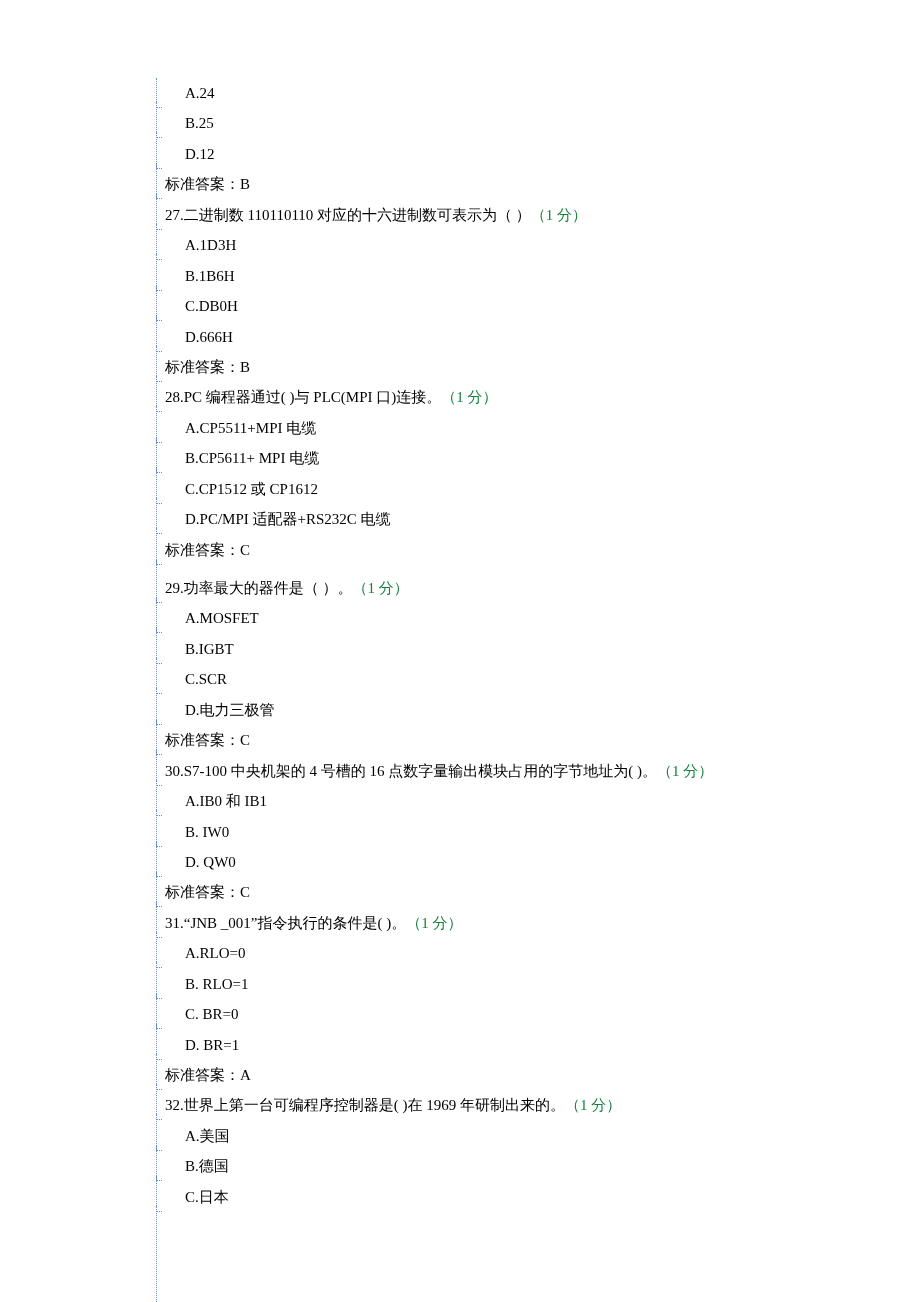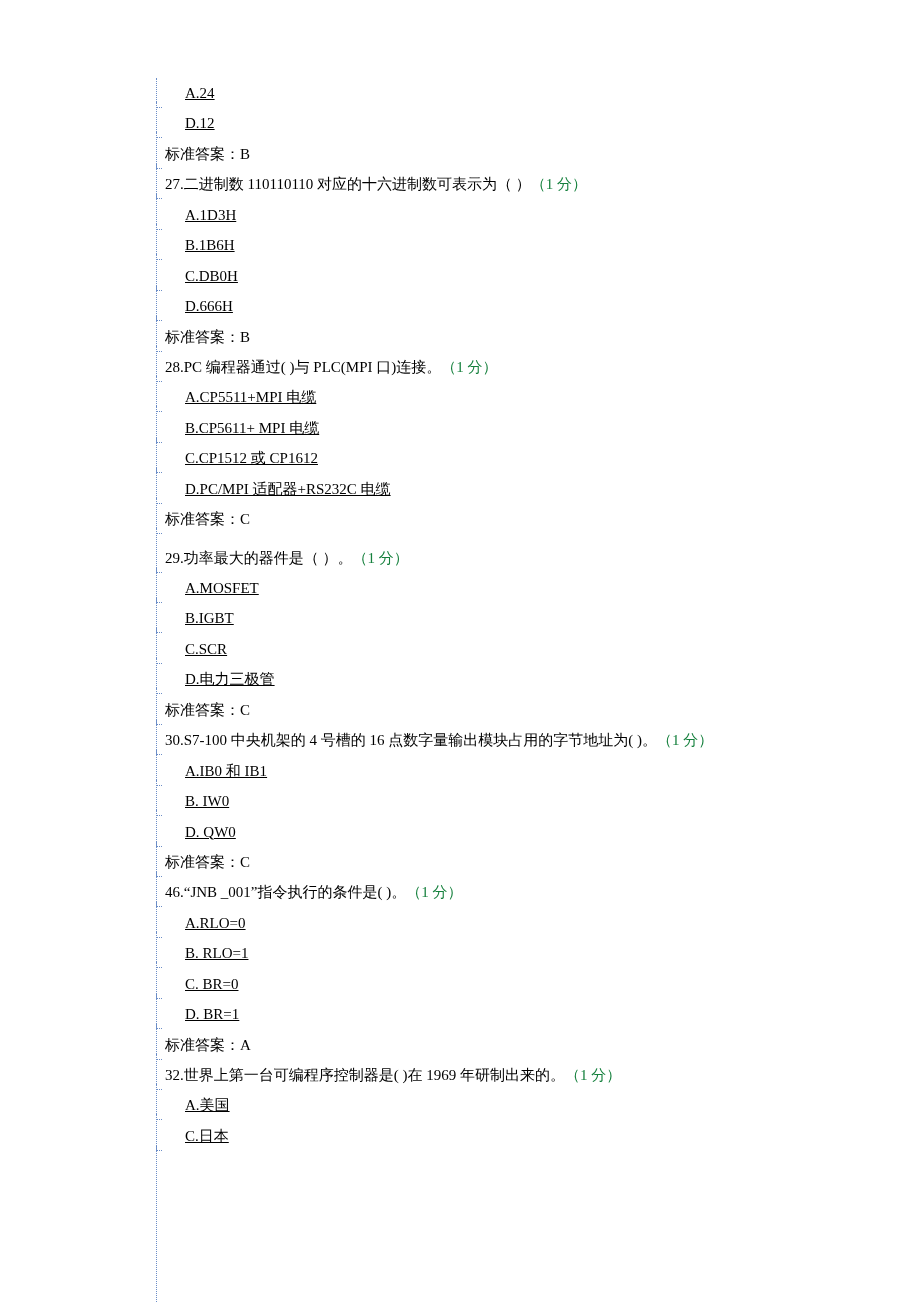--- a/index.html
+++ b/index.html
@@ -16,21 +16,20 @@
     min-height: 1302px;
     position: relative;
     box-sizing: border-box;
     padding-top: 78px;
     padding-left: 165px;
     padding-right: 100px;
   }
   .option {
     padding-left: 20px;
     position: relative;
-    text-decoration: underline;
   }
   .answer, .stem, .stemline {
     position: relative;
   }
   .points {
     color: #15803d;
   }
   
   .vline {
     position: absolute;
@@ -51,20 +50,21 @@
     border-bottom: 1px dotted #6b8dc7;
   }
 </style>
 </head>
 <body>
 
 <div class="page">
   <div class="vline"></div>
   <div id="content">
       <div class="option tick">A.24</div>
+      <div class="option tick">B.25</div>
       <div class="option tick">D.12</div>
       <div class="answer tick"><span>标准答案：</span><span>B</span></div>
       <div class="stem tick"><span>27.二进制数 110110110 对应的十六进制数可表示为（  ）</span><span class="points">（1 分）</span></div>
       <div class="option tick">A.1D3H</div>
       <div class="option tick">B.1B6H</div>
       <div class="option tick">C.DB0H</div>
       <div class="option tick">D.666H</div>
       <div class="answer tick"><span>标准答案：</span><span>B</span></div>
       <div class="stem tick"><span>28.PC 编程器通过( )与 PLC(MPI 口)连接。</span><span class="points">（1 分）</span></div>
       <div class="option tick">A.CP5511+MPI 电缆</div>
@@ -77,23 +77,24 @@
       <div class="option tick">A.MOSFET</div>
       <div class="option tick">B.IGBT</div>
       <div class="option tick">C.SCR</div>
       <div class="option tick">D.电力三极管</div>
       <div class="answer tick"><span>标准答案：</span><span>C</span></div>
       <div class="stem tick"><span>30.S7-100 中央机架的 4 号槽的 16 点数字量输出模块占用的字节地址为( )。</span><span class="points">（1 分）</span></div>
       <div class="option tick">A.IB0 和 IB1</div>
       <div class="option tick">B. IW0</div>
       <div class="option tick">D. QW0</div>
       <div class="answer tick"><span>标准答案：</span><span>C</span></div>
-      <div class="stem tick"><span>46.“JNB _001”指令执行的条件是( )。</span><span class="points">（1 分）</span></div>
+      <div class="stem tick"><span>31.“JNB _001”指令执行的条件是( )。</span><span class="points">（1 分）</span></div>
       <div class="option tick">A.RLO=0</div>
       <div class="option tick">B. RLO=1</div>
       <div class="option tick">C. BR=0</div>
       <div class="option tick">D. BR=1</div>
       <div class="answer tick"><span>标准答案：</span><span>A</span></div>
       <div class="stem tick"><span>32.世界上第一台可编程序控制器是( )在 1969 年研制出来的。</span><span class="points">（1 分）</span></div>
       <div class="option tick">A.美国</div>
+      <div class="option tick">B.德国</div>
       <div class="option tick">C.日本</div>
     </div>
 </div>
 
 </body></html>

